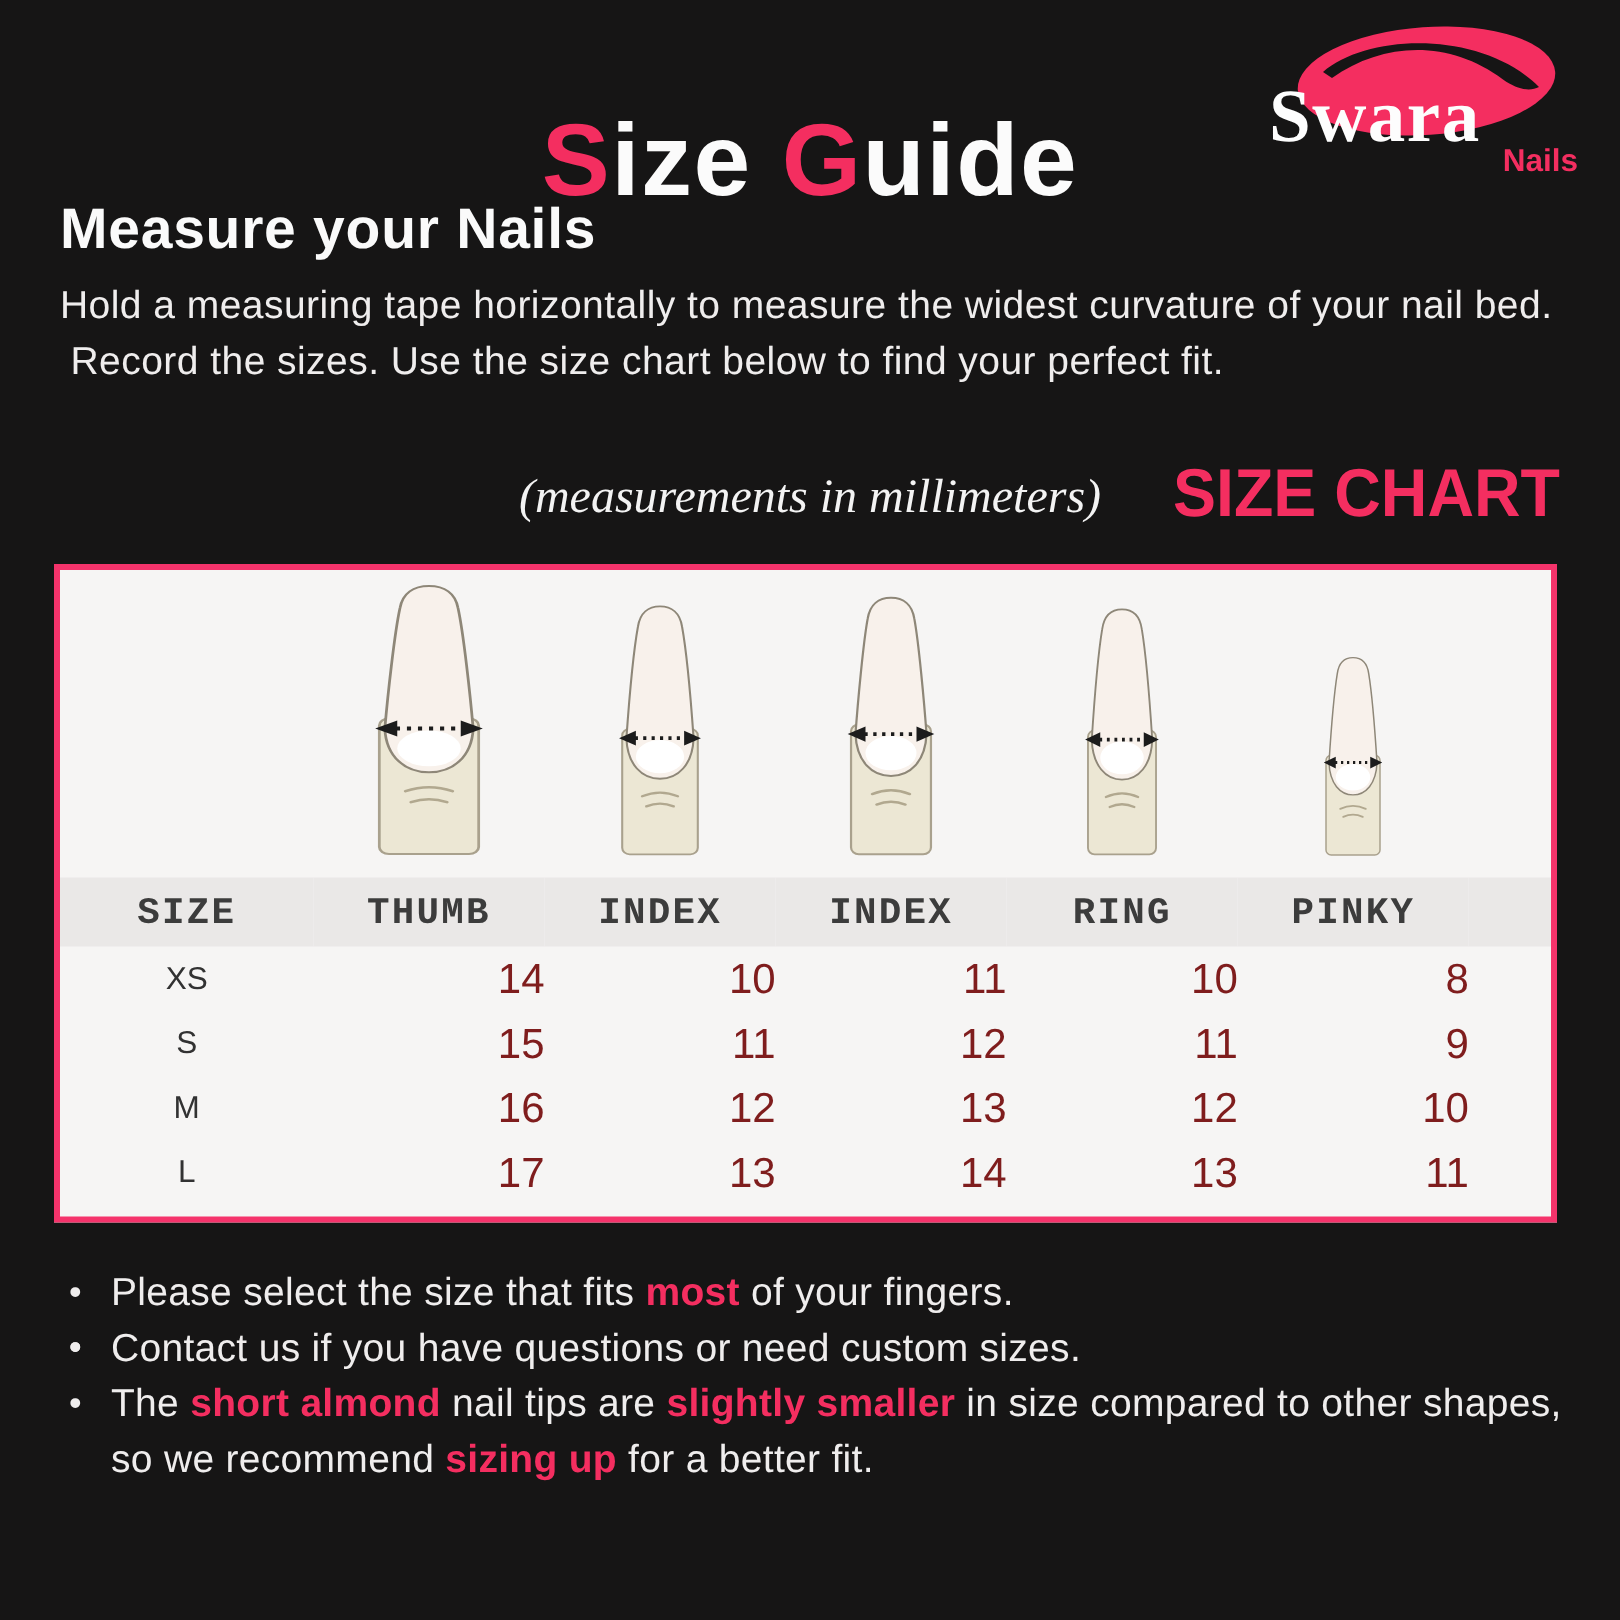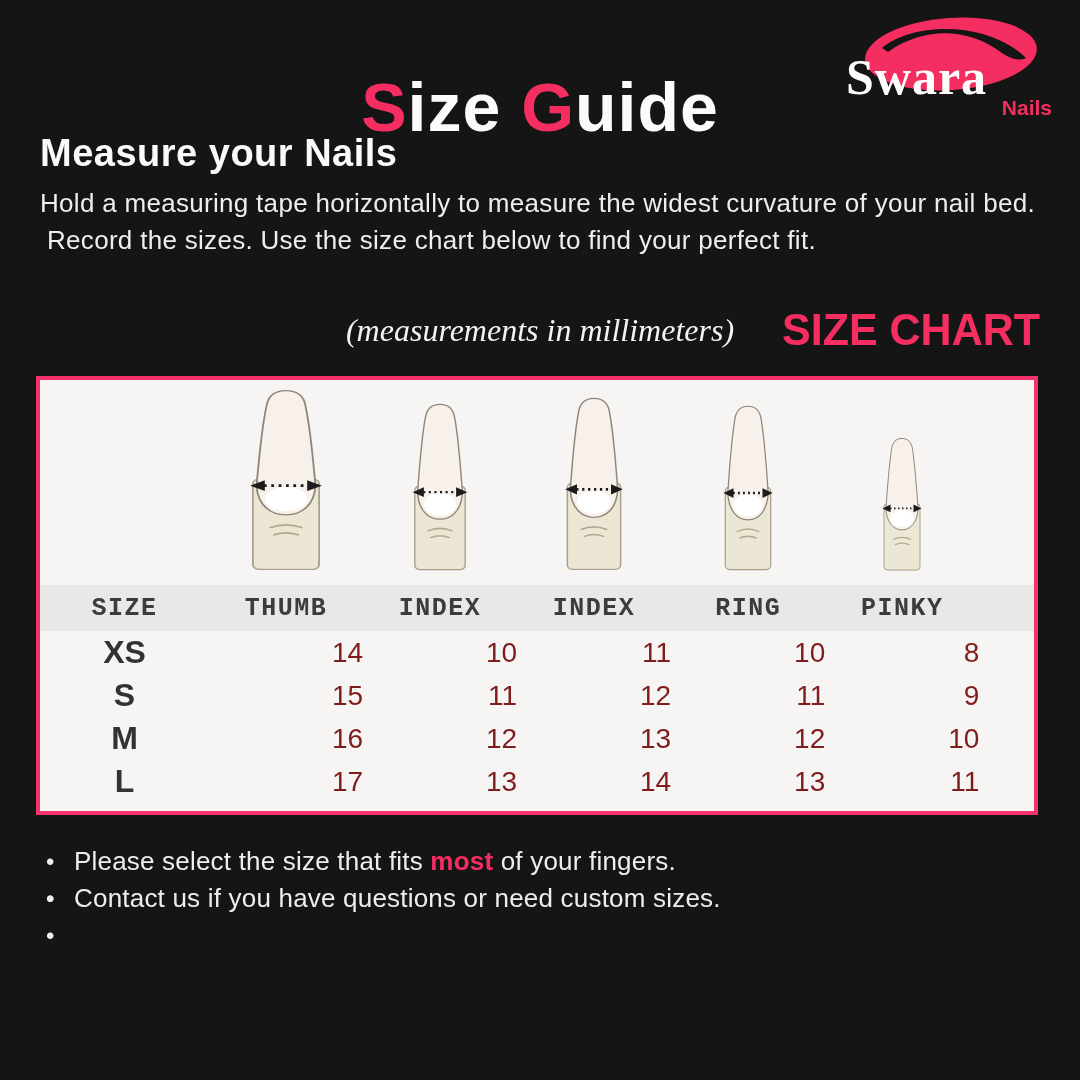--- a/index.html
+++ b/index.html
@@ -62,21 +62,21 @@
   .nail-ring{left:71.25%;}
   .nail-pinky{left:86.75%;}
 
   table.size-table{width:100%;border-collapse:collapse;table-layout:fixed;}
   .size-table thead tr{background:#EAE8E7;height:46px;}
   .size-table thead th{
     font-size:25px;font-weight:700;color:#3C3C3C;letter-spacing:1.5px;
     text-align:center;padding:0;font-family:Liberation Mono, monospace;
   }
   .size-table tbody tr{height:43px;}
-  .size-table tbody th{font-size:32px;font-weight:700;color:#323232;text-align:center;padding:0;}
+  .size-table tbody th{font-size:21px;font-weight:400;color:#323232;text-align:center;padding:0;}
   .size-table tbody td{font-size:28px;font-weight:400;color:#7f1d1d;text-align:right;padding:0;}
 
   
   .notes{position:absolute;top:843px;left:44px;right:26px;list-style:none;margin:0;padding:0;}
   .notes li{
     font-size:26px;line-height:37px;color:#EFEDED;letter-spacing:.2px;
     padding-left:30px;position:relative;
   }
   .notes .dot{position:absolute;left:2px;top:0;font-size:24px;}
   .hidden-defs{position:absolute;width:0;height:0;overflow:hidden;}
@@ -211,14 +211,15 @@
   </li>
   <li>
     <span class="dot">•</span>
   </li>
   <li>
     <span class="dot">•</span>
     <span><span>Contact us if you have questions or need custom sizes.</span></span>
   </li>
   <li>
     <span class="dot">•</span>
+    <span><span>The </span><span class="accent">short almond</span><span> nail tips are </span><span class="accent">slightly smaller</span><span> in size compared to other shapes,</span><br><span> so we recommend </span><span class="accent">sizing up</span><span> for a better fit.</span></span>
   </li>
 </ul>
 
 </body></html>

